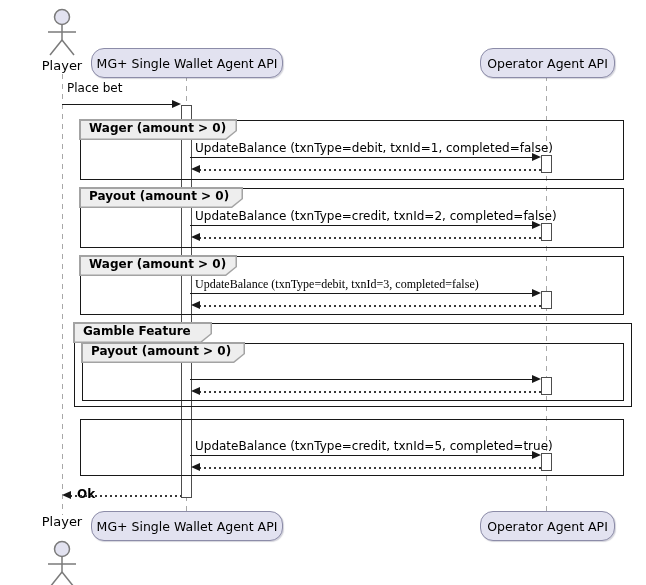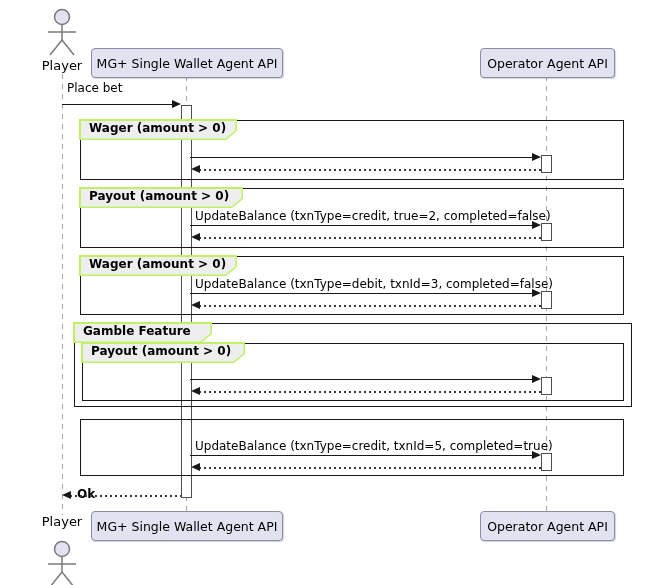--- a/index.html
+++ b/index.html
@@ -9,29 +9,29 @@
     overflow:hidden;
   }
   
   .lifeline{
     position:absolute;width:1px;
     background-image:repeating-linear-gradient(to bottom,#a8a8a8 0 5px,transparent 5px 10px);
   }
   
   .pbox{
     position:absolute;height:28px;background:#E2E2F0;border:1px solid #8c8ca8;
-    border-radius:4px;box-shadow:1px 1px 1px rgba(80,80,110,.25);
+    border-radius:13px;box-shadow:1px 1px 1px rgba(80,80,110,.25);
     display:flex;align-items:center;justify-content:center;
     font-size:12.5px;white-space:nowrap;
   }
   
   .frame{position:absolute;border:1.5px solid #181818;background:transparent;}
   
   .pent{
-    position:absolute;height:21px;background:#bef264;
+    position:absolute;height:21px;background:#a3a3a3;
     clip-path:polygon(0 0,100% 0,100% calc(100% - 9px),calc(100% - 11px) 100%,0 100%);
   }
   .pent .fill{
     position:absolute;left:1.5px;top:1.5px;right:1.5px;bottom:1.5px;background:#EEEEEE;
     clip-path:polygon(0 0,100% 0,100% calc(100% - 8px),calc(100% - 10px) 100%,0 100%);
   }
   .pent .lbl{
     position:relative;z-index:1;font-size:12px;font-weight:bold;
     line-height:19px;padding-left:10px;white-space:nowrap;
   }
@@ -91,44 +91,45 @@
   <div class="pent" style="left:73px;top:322px;width:139px;">
     <div class="fill"></div>
     <div class="lbl">Gamble Feature</div>
   </div>
 
   <div class="frame" style="left:80px;top:120px;width:542px;height:58px;"></div>
   <div class="pent" style="left:79px;top:119px;width:158px;">
     <div class="fill"></div>
     <div class="lbl">Wager (amount &gt; 0)</div>
   </div>
+  <div class="msg-text" style="left:195px;top:141px;">UpdateBalance (txnType=debit, txnId=1, completed=false)</div>
   <div class="solid-line" style="left:190px;top:157px;width:343px;"></div>
   <div class="arr-r" style="left:532px;top:153px;"></div>
   <div class="activation" style="left:541px;top:155px;width:9px;height:16px;"></div>
   <div class="dot-line" style="left:199px;top:169px;width:342px;"></div>
   <div class="arr-l" style="left:191px;top:165px;"></div>
 
   <div class="frame" style="left:80px;top:188px;width:542px;height:58px;"></div>
   <div class="pent" style="left:79px;top:187px;width:164px;">
     <div class="fill"></div>
     <div class="lbl">Payout (amount &gt; 0)</div>
   </div>
-  <div class="msg-text" style="left:195px;top:209px;">UpdateBalance (txnType=credit, true=2, completed=false)</div>
+  <div class="msg-text" style="left:195px;top:209px;">UpdateBalance (txnType=credit, txnId=2, completed=false)</div>
   <div class="solid-line" style="left:190px;top:225px;width:343px;"></div>
   <div class="arr-r" style="left:532px;top:221px;"></div>
   <div class="activation" style="left:541px;top:223px;width:9px;height:16px;"></div>
   <div class="dot-line" style="left:199px;top:237px;width:342px;"></div>
   <div class="arr-l" style="left:191px;top:233px;"></div>
 
   <div class="frame" style="left:80px;top:256px;width:542px;height:57px;"></div>
   <div class="pent" style="left:79px;top:255px;width:158px;">
     <div class="fill"></div>
     <div class="lbl">Wager (amount &gt; 0)</div>
   </div>
-  <div class="msg-text" style="left:195px;top:277px;">UpdateBalance (txnType=debit, txnId=3, completed=false)</div>
+  <div class="msg-text" style="left:195px;top:277px;font-family:Liberation Serif, serif;">UpdateBalance (txnType=debit, txnId=3, completed=false)</div>
   <div class="solid-line" style="left:190px;top:293px;width:343px;"></div>
   <div class="arr-r" style="left:532px;top:289px;"></div>
   <div class="activation" style="left:541px;top:291px;width:9px;height:16px;"></div>
   <div class="dot-line" style="left:199px;top:305px;width:342px;"></div>
   <div class="arr-l" style="left:191px;top:301px;"></div>
 
   <div class="frame" style="left:82px;top:343px;width:540px;height:56px;"></div>
   <div class="pent" style="left:81px;top:342px;width:164px;">
     <div class="fill"></div>
     <div class="lbl">Payout (amount &gt; 0)</div>

